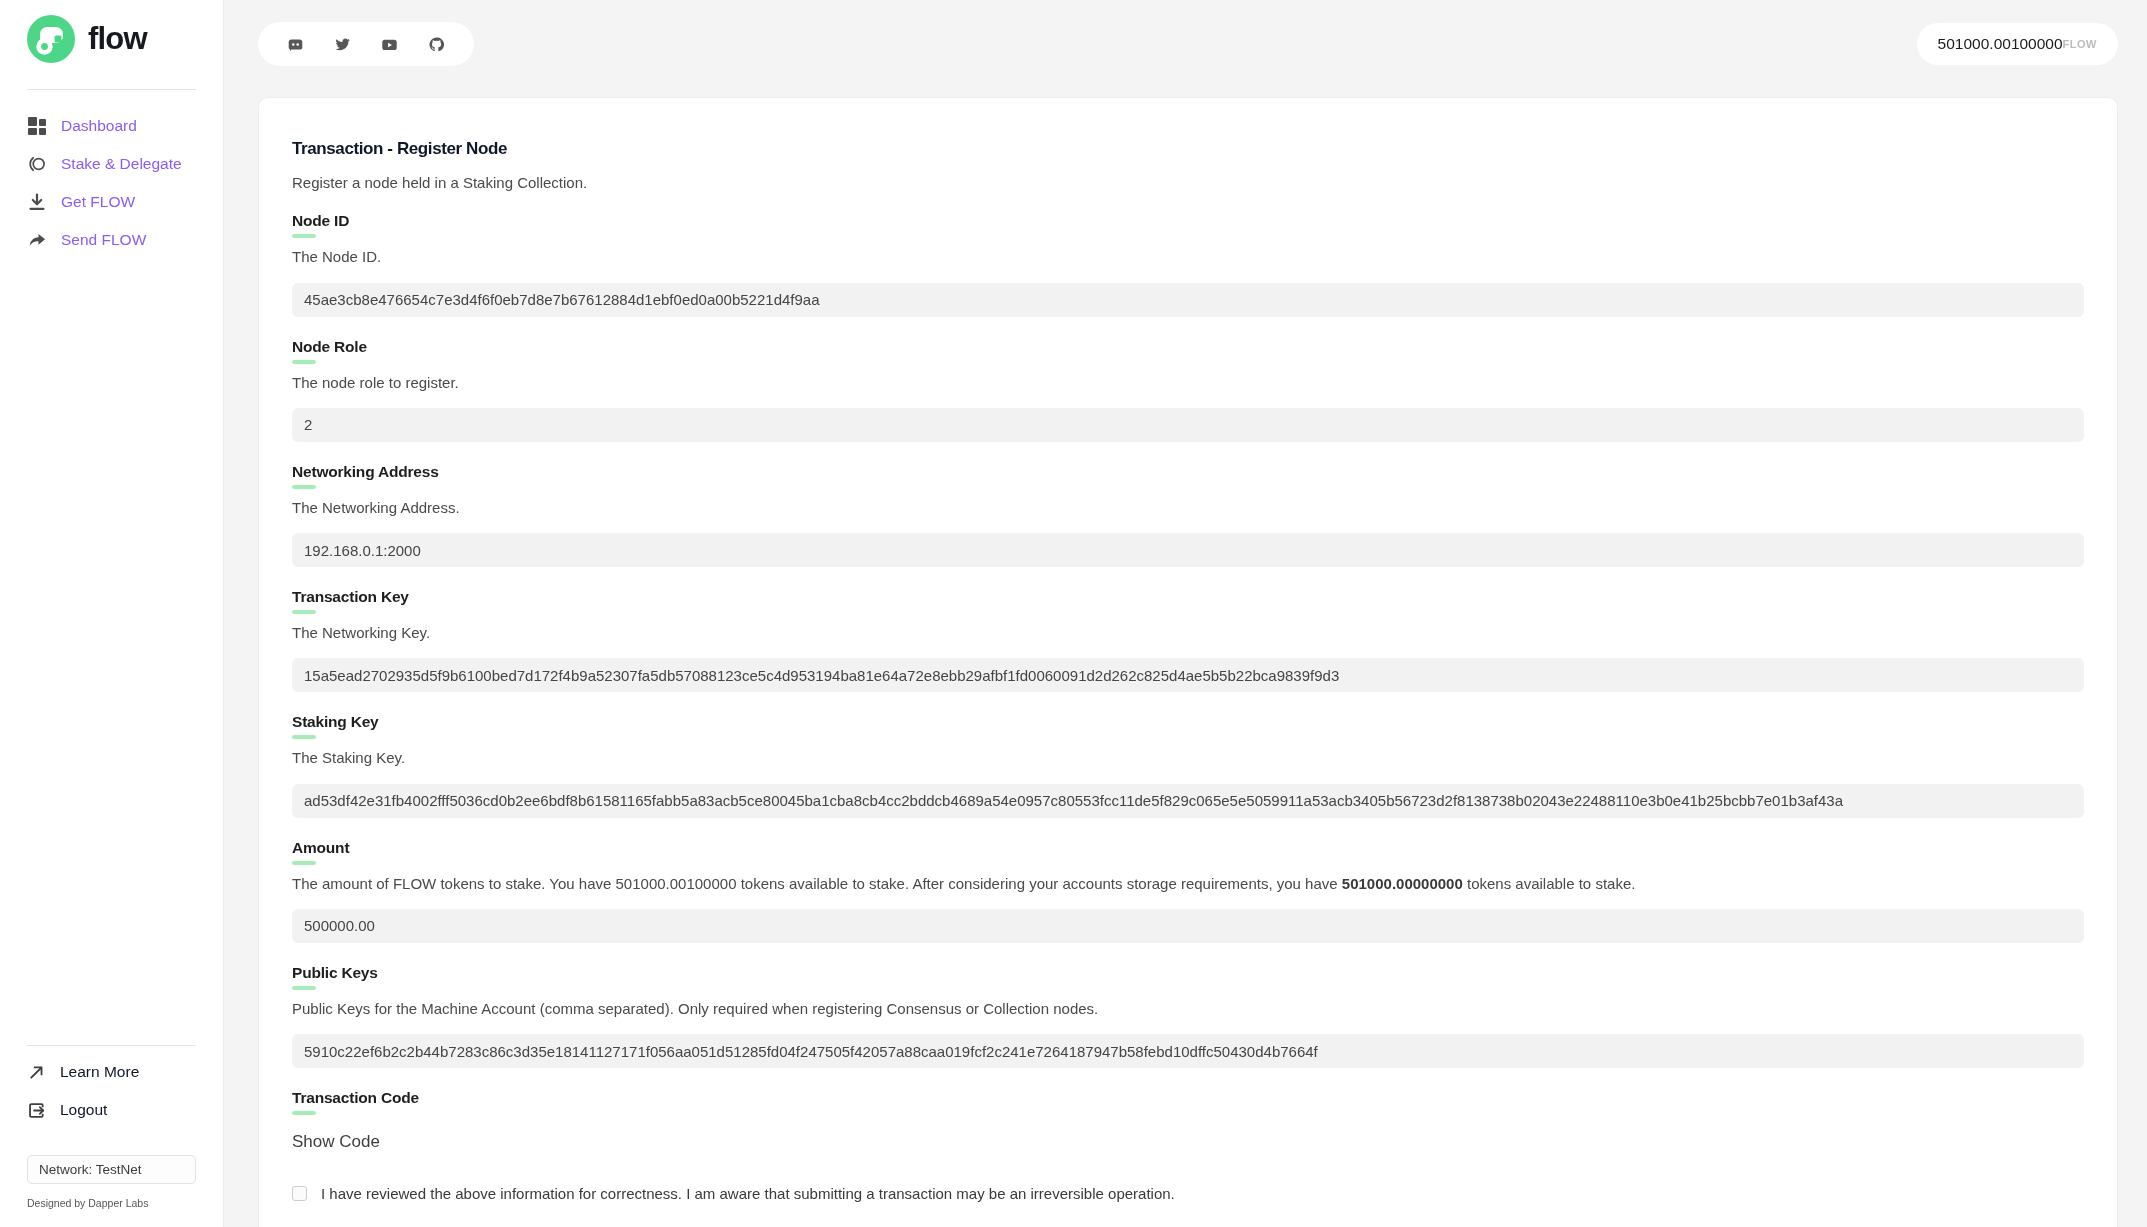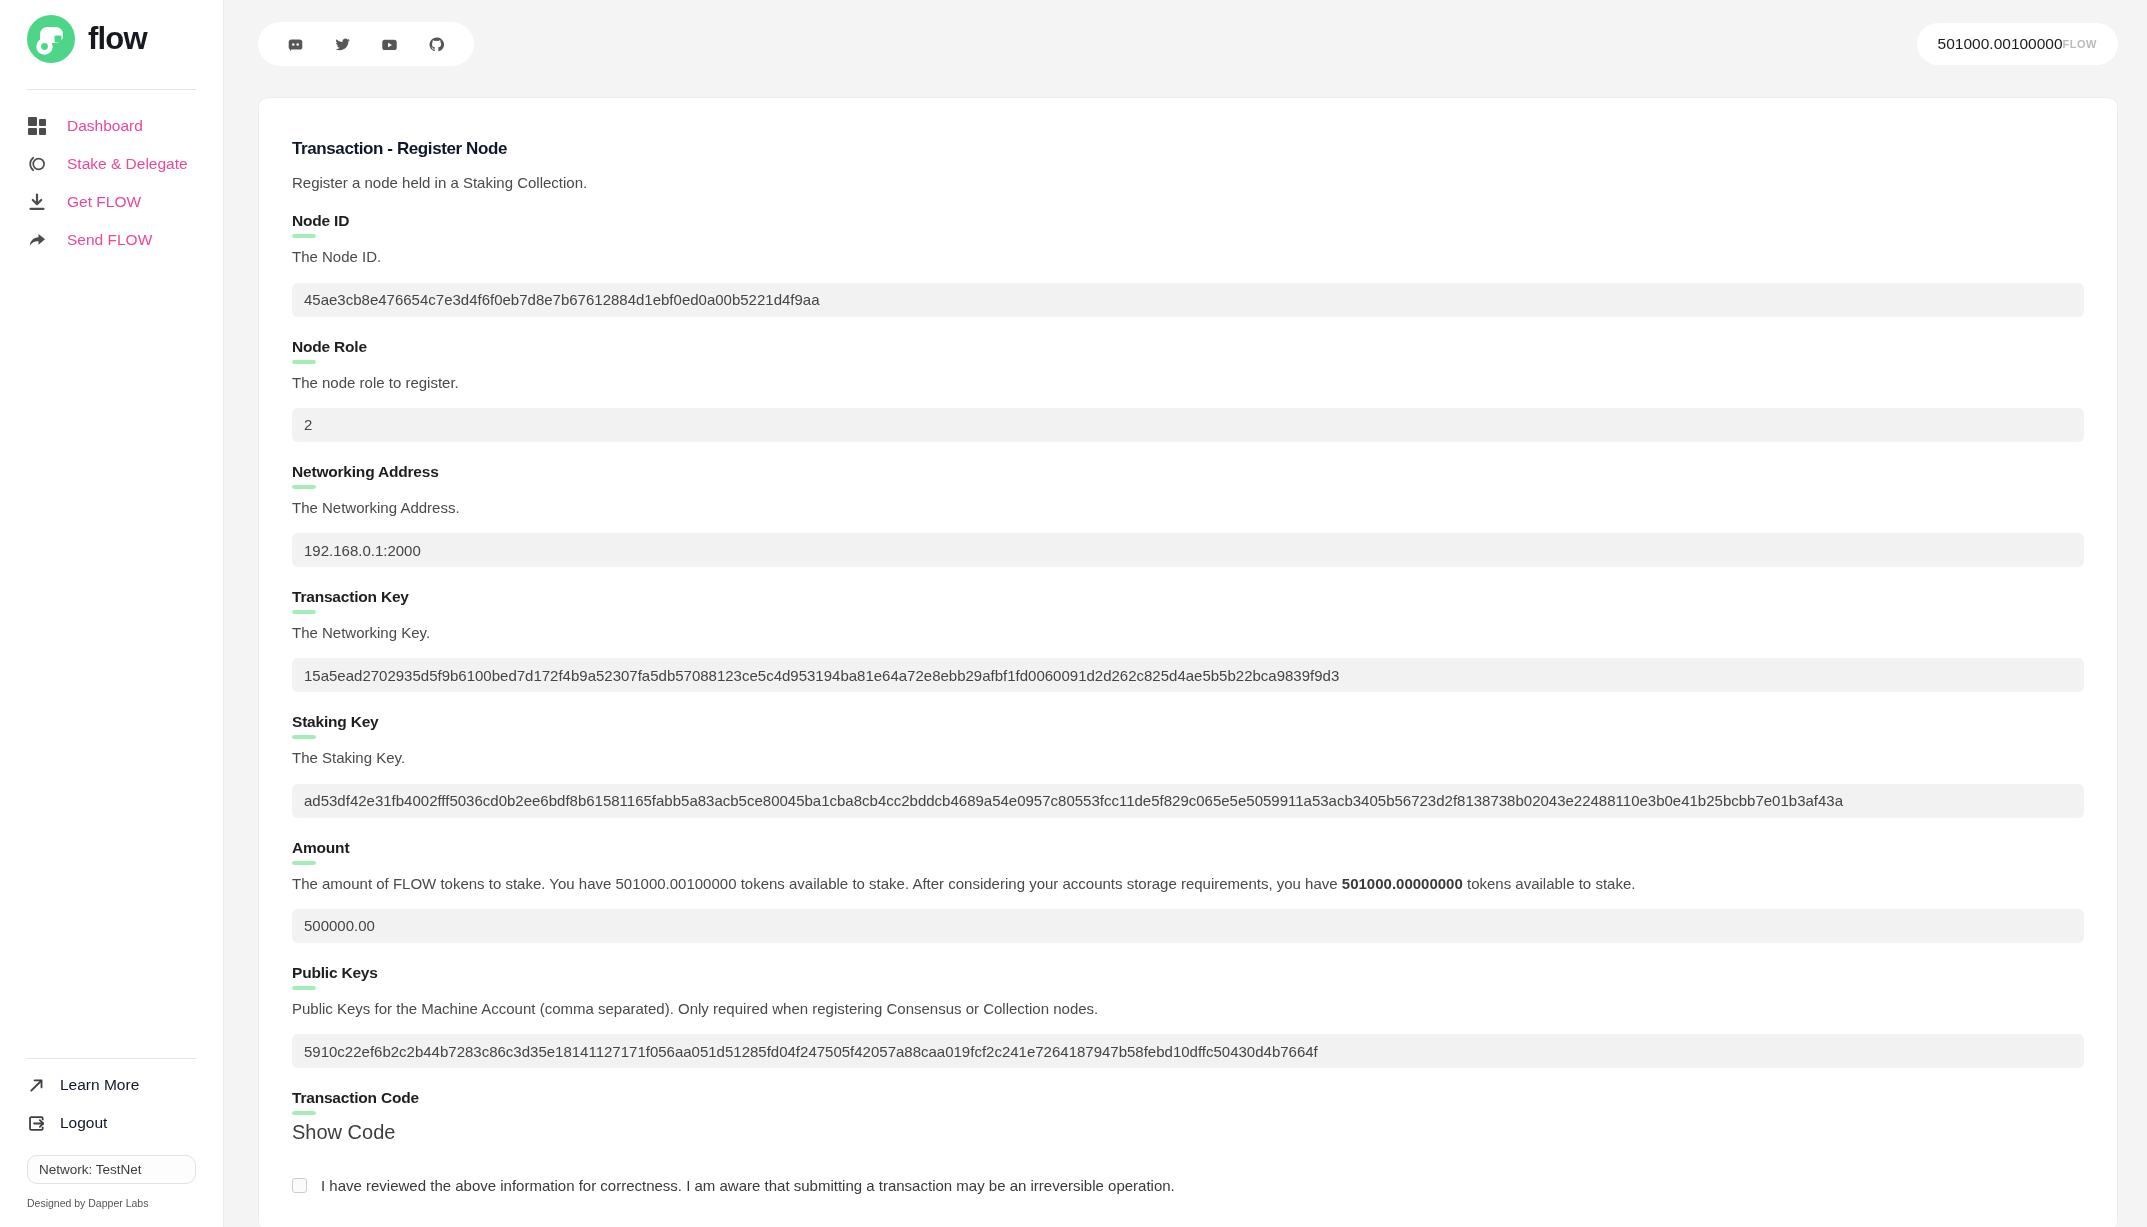--- a/index.html
+++ b/index.html
@@ -18,33 +18,33 @@
     border-right:1px solid #ededee;
     padding:15px 27px 18px 27px;
     display:flex; flex-direction:column;
   }
   .logo-row { display:flex; align-items:center; gap:13px; cursor:pointer; }
   .logo-mark { width:48px; height:48px; display:block; }
   .logo-word { font-size:31px; font-weight:bold; letter-spacing:-0.8px; color:#17191e; }
   .side-divider { border:none; border-top:1px solid #e4e4e6; margin:26px 0 0 0; width:100%; }
   .side-nav { margin-top:24px; }
   .nav-item {
-    display:flex; align-items:center; gap:20px; height:24px; margin-bottom:14px;
-    font-size:15.5px; color:#ec4899; cursor:pointer; white-space:nowrap;
+    display:flex; align-items:center; gap:14px; height:24px; margin-bottom:14px;
+    font-size:15.5px; color:#8b5cf6; cursor:pointer; white-space:nowrap;
   }
   .nav-item .icn { width:20px; height:20px; color:#4c4c4c; flex:none; display:flex; }
   .icn svg { width:100%; height:100%; }
   .sidebar-footer { margin-top:auto; }
   .foot-item {
     display:flex; align-items:center; gap:14px; height:24px; margin-top:14px;
     font-size:15.5px; color:#0f172a; cursor:pointer; white-space:nowrap;
   }
   .foot-item .icn { width:19px; height:19px; color:#3f3f3f; flex:none; display:flex; }
   .network-pill {
-    margin-top:20px; border:1px solid #e2e2e4; border-radius:10px;
+    margin-top:33px; border:1px solid #e2e2e4; border-radius:5px;
     padding:6px 11px; font-size:13.5px; color:#3c3c3e; background:#fdfdfd;
     width:100%;
   }
   .credit { margin-top:13px; font-size:10.5px; color:#565656; }
 
   
   .main { flex:1; padding:22px 29px 0 34px; }
   .topbar { display:flex; align-items:center; justify-content:space-between; }
   .social-pill {
     background:#fff; border-radius:22px; height:44px;
@@ -70,21 +70,21 @@
   .field-label { font-size:15.5px; font-weight:bold; color:#1e1e1e; letter-spacing:-0.2px; }
   .label-underline { width:24px; height:4px; background:#a5ecb9; border-radius:2px; margin-top:4px; }
   .field-desc { margin-top:9px; font-size:15px; color:#4a4a4a; line-height:1.35; }
   .field-desc b { color:#3a3a3a; }
   .field-input {
     display:block; margin-top:10px; width:100%; height:34px;
     background:#f2f2f2; border:none; border-radius:6px; outline:none;
     padding:0 12px; font-size:15px; color:#454545;
     font-family:"Liberation Sans", sans-serif;
   }
-  .show-code { margin-top:6px; font-size:20px; color:#3e3e3e; cursor:pointer; width:max-content; }
+  .show-code { margin-top:17px; font-size:17px; color:#3e3e3e; cursor:pointer; width:max-content; }
   .confirm-row { margin-top:33px; display:flex; align-items:center; gap:14px; }
   .confirm-checkbox {
     appearance:none; -webkit-appearance:none; margin:0;
     width:15px; height:15px; border:1px solid #cdcdcf; border-radius:3px;
     background:#fbfbfb; cursor:pointer; flex:none;
   }
   .confirm-label { font-size:15px; color:#3a3a3a;text-align:center; }
 </style>
 </head>
 <body>

